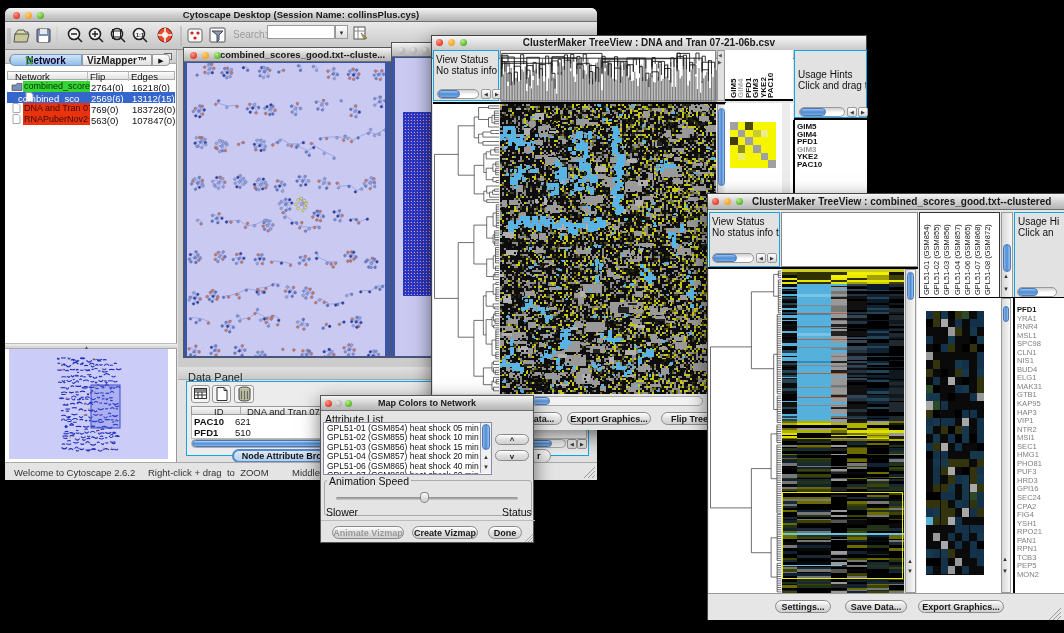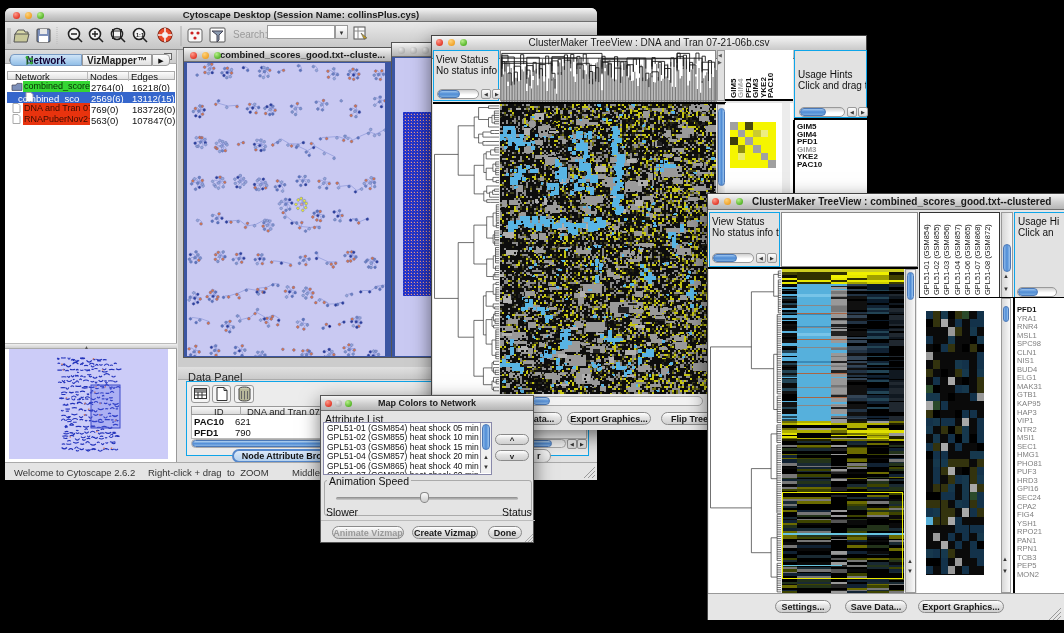--- a/index.html
+++ b/index.html
@@ -86,21 +86,21 @@
       <div class="abs" style="left:145px;top:0;width:18px;height:12px;background:linear-gradient(#fdfdfd,#e0e0e0);border:1px solid #9a9a9a;border-radius:0 4px 4px 0;font-size:7px;text-align:center;line-height:12px;color:#111">▶</div>
     </div>
 <svg class="abs" style="left:20px;top:48px" width="9" height="10" xmlns="http://www.w3.org/2000/svg">
       <path d="M2 1v8M2 3h4M2 7h4" stroke="#2a7a2a" stroke-width="1"></path>
       <circle cx="2" cy="1.5" r="1.4" fill="#33aa33"></circle>
       <circle cx="6.5" cy="3" r="1.4" fill="#33aa33"></circle>
       <circle cx="6.5" cy="7" r="1.4" fill="#33aa33"></circle>
     </svg>
 <div class="abs" style="left:2px;top:63px;width:168px;height:9px;background:linear-gradient(#fcfcfc,#e2e2e2);border:1px solid #aaa">
       <span class="abs t95" style="left:7px;top:-1px">Network</span>
-      <span class="abs t95" style="left:82px;top:-1px">Nodes</span>
+      <span class="abs t95" style="left:82px;top:-1px">Flip</span>
       <span class="abs t95" style="left:123px;top:-1px">Edges</span>
       <div class="abs" style="left:79px;top:0;width:1px;height:9px;background:#bbb"></div>
       <div class="abs" style="left:120px;top:0;width:1px;height:9px;background:#bbb"></div>
     </div>
 <svg class="abs" style="left:6px;top:74px" width="12" height="9" xmlns="http://www.w3.org/2000/svg">
       <path d="M1 3h4l1-1.6h5v7h-10z" fill="#7d90ba" stroke="#445" stroke-width="0.7"></path>
     </svg>
 <div class="abs" style="left:18px;top:73px;width:67px;height:11px;background:#35d633;overflow:hidden">
       <span style="display:block;font-size:9px;line-height:10px;white-space:nowrap;color:#062d00;padding-left:1px">combined_scores_g</span>
     </div>
@@ -196,40 +196,40 @@
       </svg>
 <div class="abs" style="left:13px;top:39px;width:396px;height:9px;background:linear-gradient(#f6f6f6,#dcdcdc);border:1px solid #999;font-size:9.5px;line-height:9px">
         <span class="abs" style="left:22px;color:#222">ID</span>
         <span class="abs" style="left:55px;color:#222">DNA and Tran 07-21-06b...</span>
         <div class="abs" style="left:48px;top:0;width:1px;height:9px;background:#aaa"></div>
       </div>
 <div class="abs" style="left:13px;top:48px;width:396px;height:24px;background:#fff;border:1px solid #bbb;border-top:none"></div>
 <span class="abs" style="left:16px;top:49px;font-size:9.5px;font-weight:bold;color:#111">PAC10</span>
       <span class="abs" style="left:57px;top:49px;font-size:9.5px;color:#111">621</span>
 <span class="abs" style="left:16px;top:60px;font-size:9.5px;font-weight:bold;color:#111">PFD1</span>
-      <span class="abs" style="left:57px;top:60px;font-size:9.5px;color:#111">790</span>
+      <span class="abs" style="left:57px;top:60px;font-size:9.5px;color:#111">510</span>
 <div class="sbtrack" style="left:13px;top:72px;width:375px;height:9px"></div>
 <div class="sbthumb" style="left:14px;top:73px;width:360px;height:7px"></div>
 <div class="arrbtn" style="left:389px;top:72px">◀</div>
       <div class="arrbtn" style="left:399px;top:72px">▶</div>
 </div>
 <div class="abs" style="left:227px;top:441px;width:120px;height:14px;background:linear-gradient(#dce9f8,#b4d0ee);border:2px solid #5588cc;border-radius:8px;font-size:9px;font-weight:bold;text-align:center;line-height:11px;color:#111;overflow:hidden;white-space:nowrap">Node Attribute Browser</div>
 <div class="abs" style="left:450px;top:441px;width:96px;height:14px;background:linear-gradient(#fdfdfd,#e0e0e0);border:1px solid #999;border-radius:8px;overflow:hidden">
       <span style="position:absolute;left:81px;top:1px;font-size:9px;font-weight:bold;color:#111">r</span>
     </div>
 <div class="abs" style="left:0;top:454px;width:592px;height:18px;background:#e4e4e4;border-top:1px solid #aaa"></div>
 <svg class="abs" style="left:578px;top:458px" width="13" height="13" xmlns="http://www.w3.org/2000/svg">
       <path d="M12 1L1 12M12 5L5 12M12 9L9 12" stroke="#999" stroke-width="1"></path>
     </svg>
 <span class="abs" style="left:9px;top:459px;font-size:9.5px;color:#333">Welcome to Cytoscape 2.6.2</span>
 <span class="abs" style="left:143px;top:459px;font-size:9.5px;color:#333">Right-click + drag&nbsp; to&nbsp; ZOOM</span>
 <span class="abs" style="left:287px;top:459px;font-size:9.5px;color:#333">Middle-c</span>
 </div>
 <div class="win" style="left:431px;top:35px;width:436px;height:395px;z-index:3;border:1px solid #444;background:#e6e6e6">
-<div class="titlebar" style="height:23px;font-size:10px;font-weight:normal;line-height:13px">ClusterMaker TreeView : DNA and Tran 07-21-06b.csv</div>
+<div class="titlebar" style="height:23px;font-size:10px;font-weight:bold;line-height:13px">ClusterMaker TreeView : DNA and Tran 07-21-06b.csv</div>
 <div class="tl tlr" style="left:4px;top:3px"></div>
     <div class="tl tlo" style="left:16px;top:3px"></div>
     <div class="tl tlg" style="left:28px;top:3px"></div>
 <div class="panel" style="left:1px;top:14px;width:66px;height:51px;background:#e2e2e2;overflow:hidden">
       <div class="t10" style="margin:3px 0 0 2px">View Status</div>
       <div class="t10" style="margin-left:2px;white-space:nowrap">No status info f</div>
     </div>
 <div class="pilltrack" style="left:5px;top:53px;width:42px;height:10px"></div>
     <div class="pillthumb" style="left:6px;top:54px;width:22px;height:8px"></div>
     <div class="arrbtn" style="left:49px;top:53px">◀</div>

